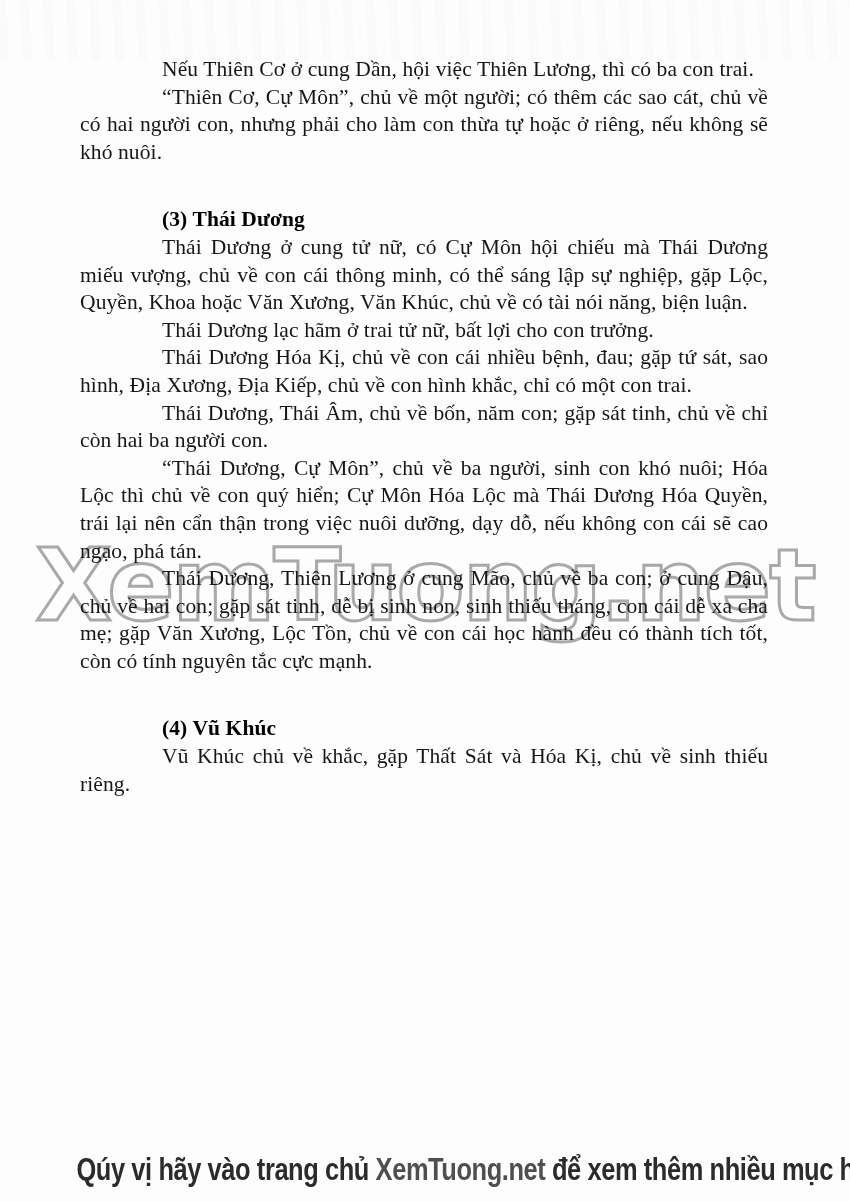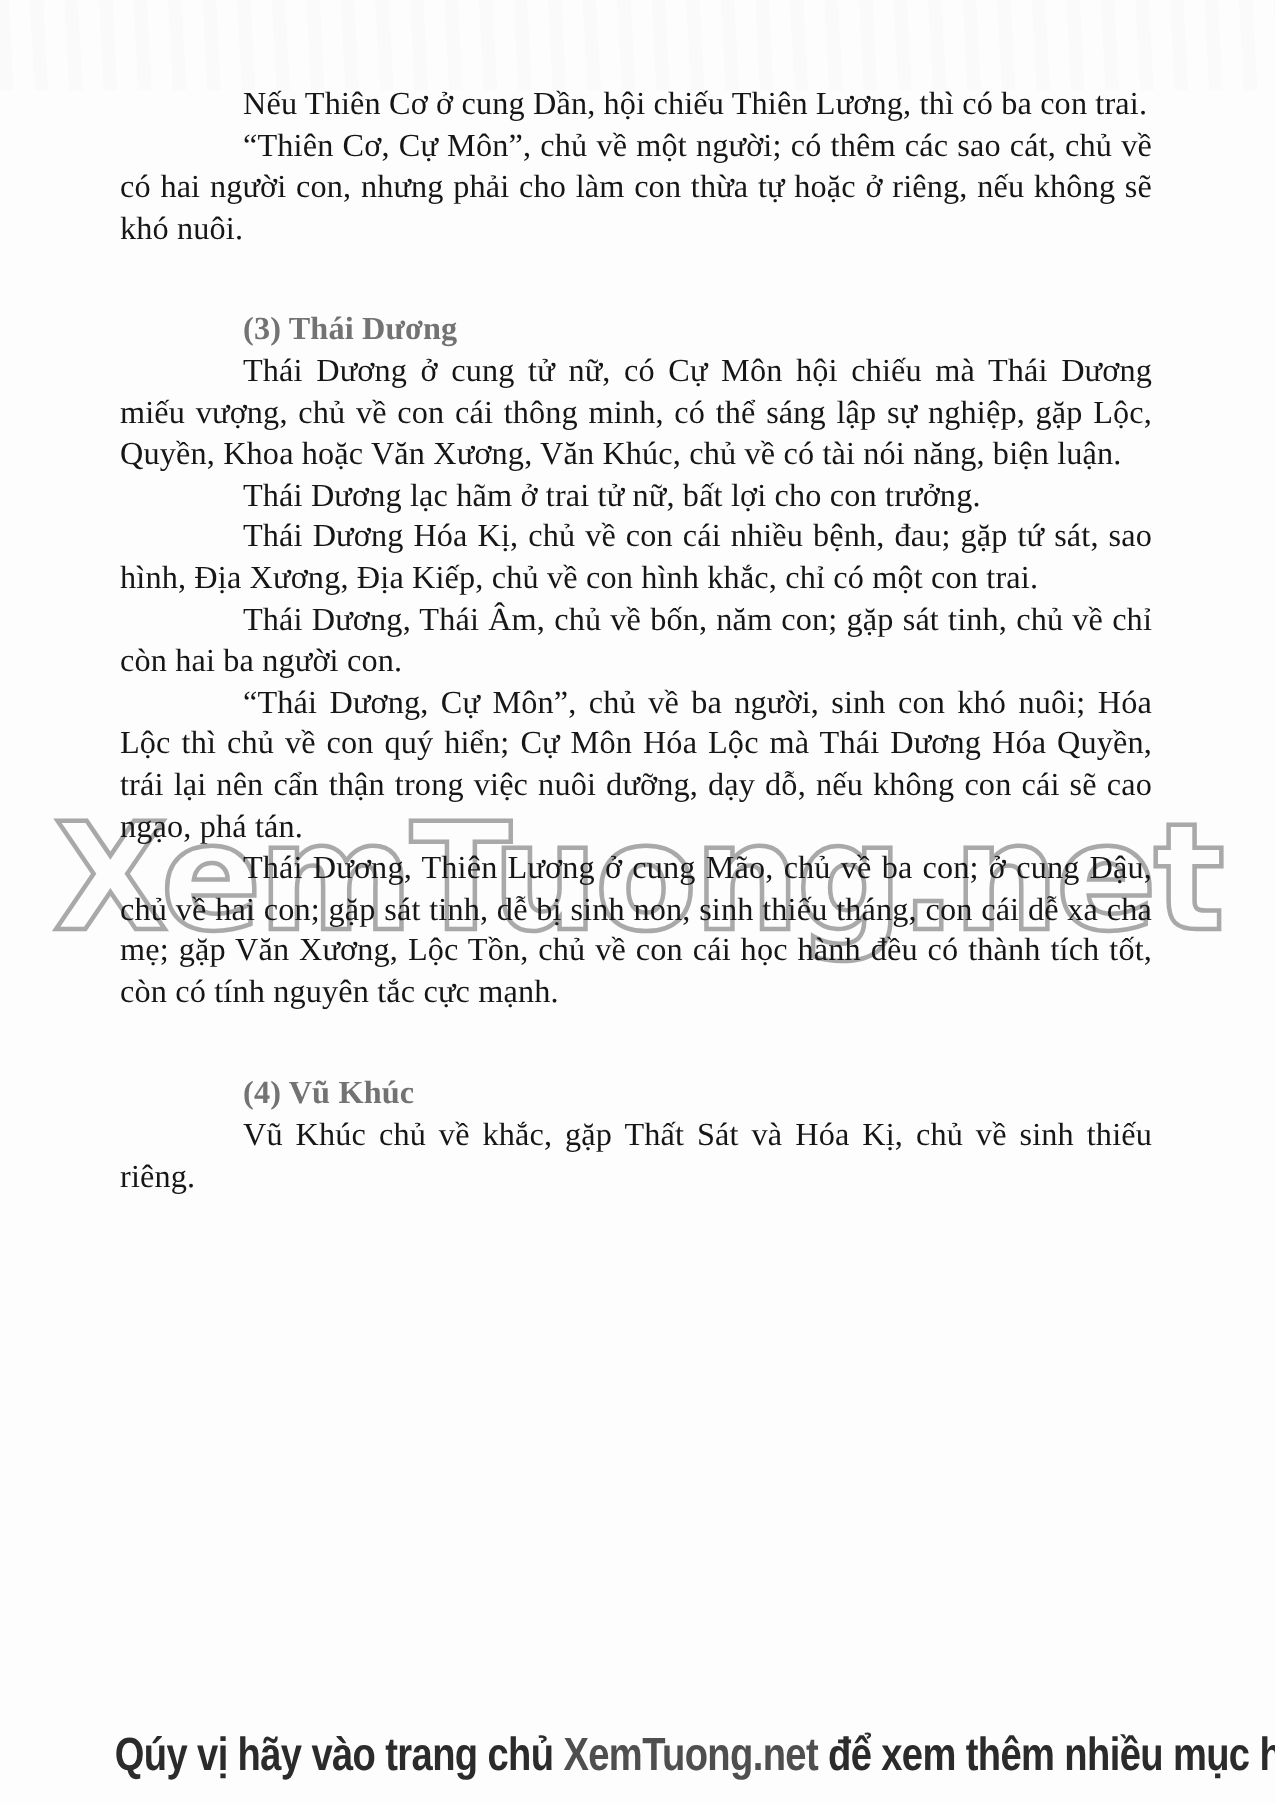--- a/index.html
+++ b/index.html
@@ -55,21 +55,21 @@
   .para {
     margin: 0;
     text-indent: 82px;
   }
   .heading {
     margin: 40px 0 0 0;
     font-size: 21.5px;
     font-weight: bold;
     text-indent: 82px;
     text-align: left;
-    color: #737373;
+    color: #000000;
   }
   .footer {
     position: absolute;
     left: 0;
     right: 0;
     top: 1152px;
     z-index: 3;
     text-align: center;
     white-space: nowrap;
     font-family: "Liberation Sans", sans-serif;
@@ -87,21 +87,21 @@
   }
 </style>
 </head>
 <body>
 
 <div class="page">
 
   <div class="watermark">XemTuong.net</div>
 
   <div class="content">
-    <p class="para">Nếu Thiên Cơ ở cung Dần, hội chiếu Thiên Lương, thì có ba con trai.</p>
+    <p class="para">Nếu Thiên Cơ ở cung Dần, hội việc Thiên Lương, thì có ba con trai.</p>
     <p class="para">“Thiên Cơ, Cự Môn”, chủ về một người; có thêm các sao cát, chủ về có hai người con, nhưng phải cho làm con thừa tự hoặc ở riêng, nếu không sẽ khó nuôi.</p>
 
     <h2 class="heading">(3) Thái Dương</h2>
     <p class="para">Thái Dương ở cung tử nữ, có Cự Môn hội chiếu mà Thái Dương miếu vượng, chủ về con cái thông minh, có thể sáng lập sự nghiệp, gặp Lộc, Quyền, Khoa hoặc Văn Xương, Văn Khúc, chủ về có tài nói năng, biện luận.</p>
     <p class="para">Thái Dương lạc hãm ở trai tử nữ, bất lợi cho con trưởng.</p>
     <p class="para">Thái Dương Hóa Kị, chủ về con cái nhiều bệnh, đau; gặp tứ sát, sao hình, Địa Xương, Địa Kiếp, chủ về con hình khắc, chỉ có một con trai.</p>
     <p class="para">Thái Dương, Thái Âm, chủ về bốn, năm con; gặp sát tinh, chủ về chỉ còn hai ba người con.</p>
     <p class="para">“Thái Dương, Cự Môn”, chủ về ba người, sinh con khó nuôi; Hóa Lộc thì chủ về con quý hiển; Cự Môn Hóa Lộc mà Thái Dương Hóa Quyền, trái lại nên cẩn thận trong việc nuôi dưỡng, dạy dỗ, nếu không con cái sẽ cao ngạo, phá tán.</p>
     <p class="para">Thái Dương, Thiên Lương ở cung Mão, chủ về ba con; ở cung Dậu, chủ về hai con; gặp sát tinh, dễ bị sinh non, sinh thiếu tháng, con cái dễ xa cha mẹ; gặp Văn Xương, Lộc Tồn, chủ về con cái học hành đều có thành tích tốt, còn có tính nguyên tắc cực mạnh.</p>
 

